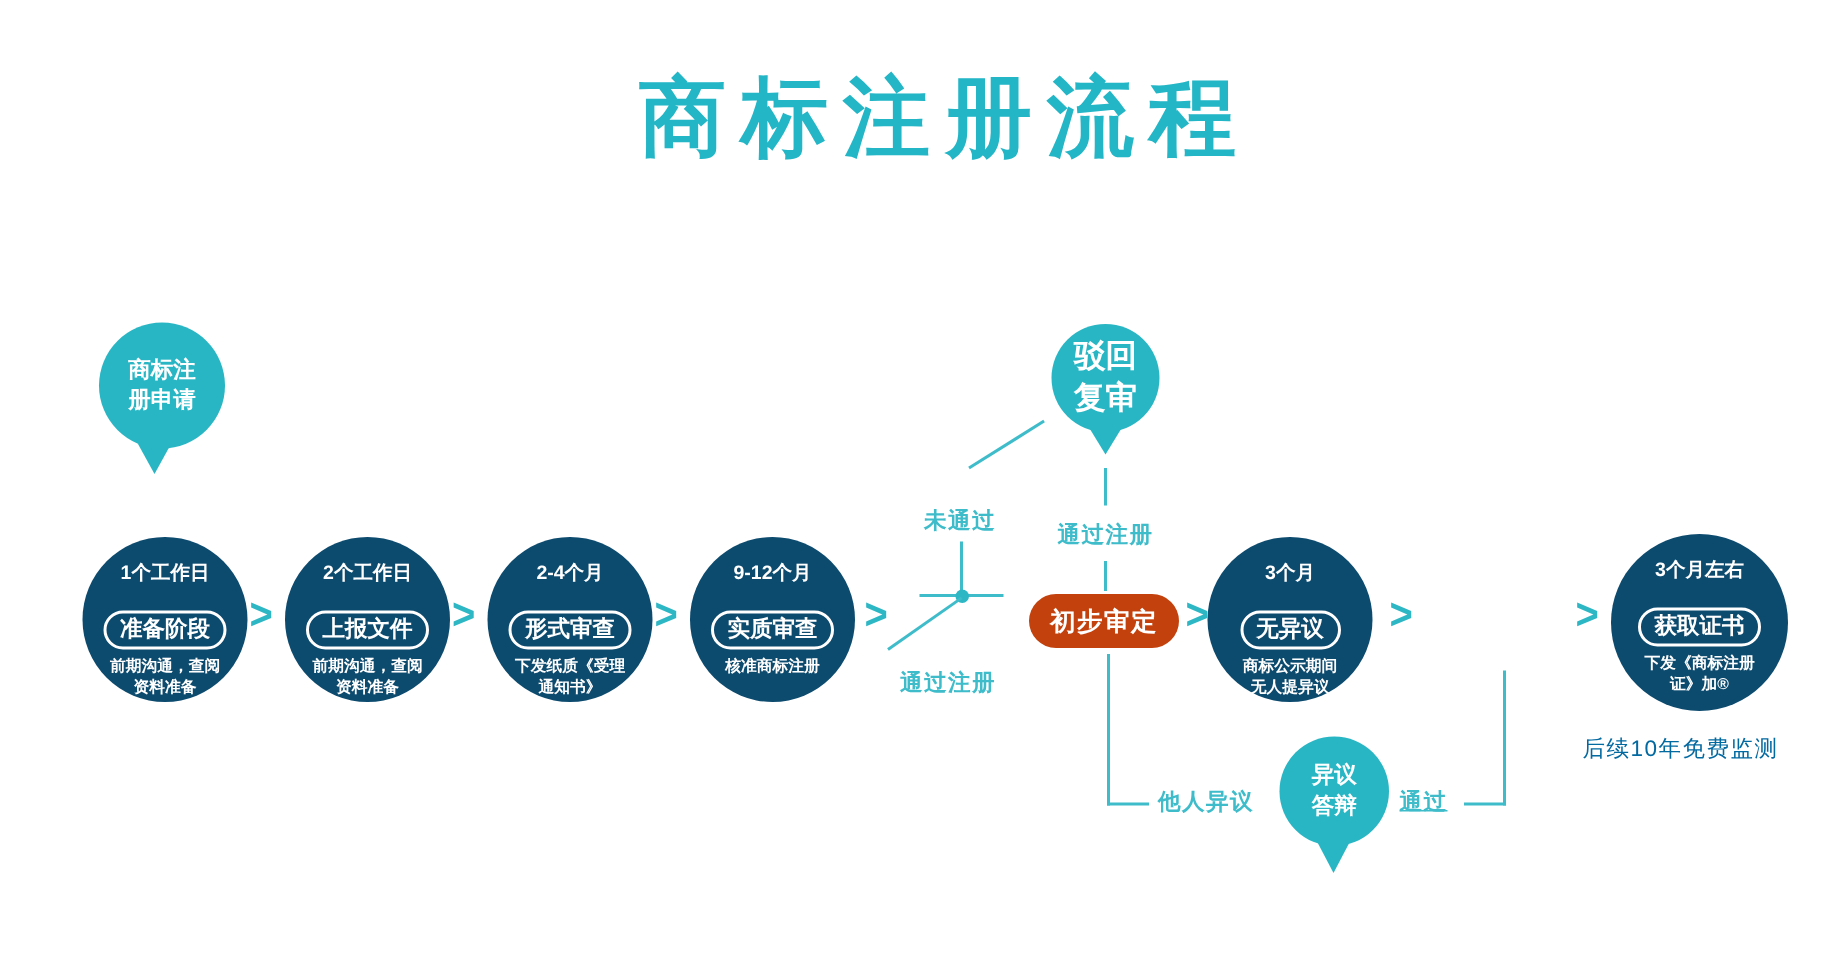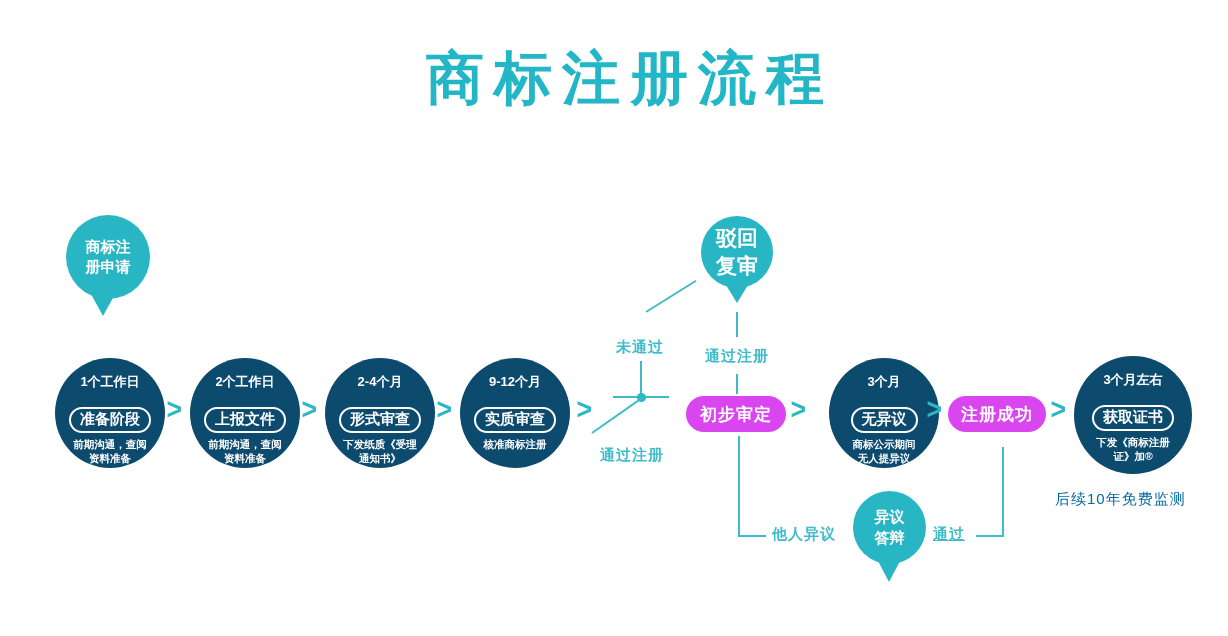--- a/index.html
+++ b/index.html
@@ -32,21 +32,21 @@
   .oval{
     display:inline-block;border:2px solid #fff;border-radius:16px;
     padding:1px 9px 2px;font-size:15px;font-weight:bold;margin-top:16px;
   }
   .desc{
     font-size:10.5px;font-weight:bold;margin-top:4px;line-height:1.35;
     white-space:pre-line;padding:0 6px;
   }
   
   .pill{
-    position:absolute;height:36px;border-radius:18px;background:#d946ef;color:#fff;
+    position:absolute;height:36px;border-radius:18px;background:#c2410c;color:#fff;
     display:flex;align-items:center;justify-content:center;
     font-size:17px;font-weight:bold;letter-spacing:1px;
   }
   
   .arrow{
     position:absolute;color:#2db7c5;font-size:28px;font-weight:bold;
     line-height:1;transform:scale(0.95,1.05);
   }
   
   .hline{position:absolute;height:2px;background:#3fbcca;}
@@ -115,29 +115,28 @@
   <div class="balloon-circle" style="left:701px;top:216px;width:72px;height:72px;font-size:21px;">驳回
 复审</div>
   <div class="balloon-tail" style="left:726px;top:285px;border-top-width:18px;"></div>
   <div class="vline" style="left:736px;top:312px;height:25px;"></div>
   <div class="lbl" style="left:705px;top:347px;">通过注册</div>
   <div class="vline" style="left:736px;top:374px;height:20px;"></div>
 
   <div class="pill" style="left:686px;top:396px;width:100px;">初步审定</div>
   <div class="arrow" style="left:790px;top:396px;">&gt;</div>
 
-  <div class="step" style="left:829px;top:358px;text-align:center;">
+  <div class="step" style="left:805px;top:358px;text-align:center;">
     <div class="duration">3个月</div>
     <div class="oval">无异议</div>
     <div class="desc">商标公示期间
 无人提异议</div>
   </div>
   <div class="arrow" style="left:926px;top:396px;">&gt;</div>
 
-  <div class="pill" style="left:948px;top:396px;width:98px;">注册成功</div>
   <div class="arrow" style="left:1050px;top:396px;">&gt;</div>
 
   <div class="step big" style="left:1074px;top:356px;">
     <div class="duration">3个月左右</div>
     <div class="oval">获取证书</div>
     <div class="desc">下发《商标注册
 证》加®</div>
   </div>
 
   <div class="vline" style="left:738px;top:436px;height:101px;"></div>

